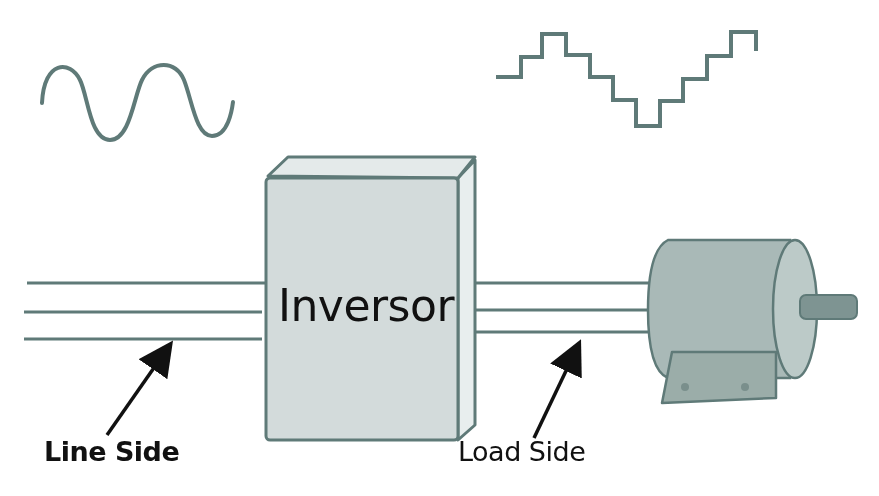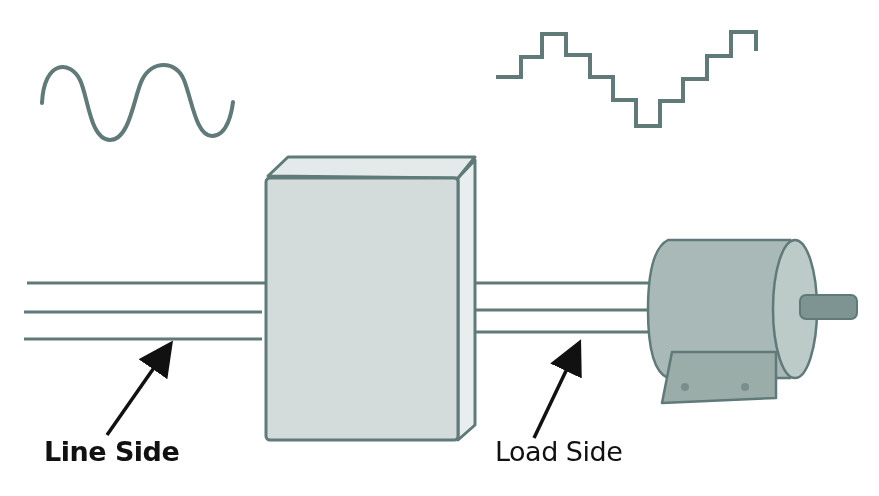--- a/index.html
+++ b/index.html
@@ -1,21 +1,21 @@
 <!DOCTYPE html>
 <html><head>
   <meta charset="utf-8">
   <style>
     html, body { margin: 0; padding: 0; background: #ffffff; }
     #stage { position: relative; width: 879px; height: 496px; overflow: hidden; background: #ffffff; }
     svg { position: absolute; left: 0; top: 0; }
     .lbl { position: absolute; font-family: "DejaVu Sans", sans-serif; color: #111; white-space: nowrap; }
     #inv-label { left: 278px; top: 280px; font-size: 44px; letter-spacing: -0.5px; }
     #line-label { left: 44px; top: 436px; font-size: 27px; letter-spacing: -0.5px; font-weight: bold; }
-    #load-label { left: 495px; top: 436px; font-size: 27px; letter-spacing: -0.5px; }
+    #load-label { left: 458px; top: 436px; font-size: 27px; letter-spacing: -0.5px; }
   </style>
 </head>
 <body>
 
 <div id="stage">
   <svg width="879" height="496" viewBox="0 0 879 496">
 
     <path d="M42,103 C44,60 70,60 80,80 C88,96 90,140 110,140 C130,140 134,96 142,80 C152,60 176,60 184,80 C192,100 196,136 212,136 C228,136 232,110 233,102" fill="none" stroke="#5f7a78" stroke-width="4" stroke-linecap="round"></path>
 
     <path d="M496,77 L521,77 L521,57 L542,57 L542,34 L566,34 L566,55 L590,55 L590,77 L613,77 L613,100 L636,100 L636,126 L660,126 L660,101 L683,101 L683,79 L707,79 L707,56 L731,56 L731,32 L756,32 L756,51" fill="none" stroke="#5f7a78" stroke-width="4" stroke-linejoin="miter"></path>
@@ -49,15 +49,16 @@
 
     <defs>
       <marker id="arrowhead" markerWidth="10" markerHeight="10" refX="6" refY="5" orient="auto" markerUnits="strokeWidth">
         <path d="M0,0 L10,5 L0,10 Z" fill="#111"></path>
       </marker>
     </defs>
     <line x1="107" y1="435" x2="165" y2="352" stroke="#111" stroke-width="3.5" marker-end="url(#arrowhead)"></line>
     <line x1="534" y1="438" x2="575" y2="352" stroke="#111" stroke-width="3.5" marker-end="url(#arrowhead)"></line>
   </svg>
 
+  <div id="inv-label" class="lbl">Inversor</div>
   <div id="line-label" class="lbl">Line Side</div>
   <div id="load-label" class="lbl">Load Side</div>
 </div>
 
 </body></html>

